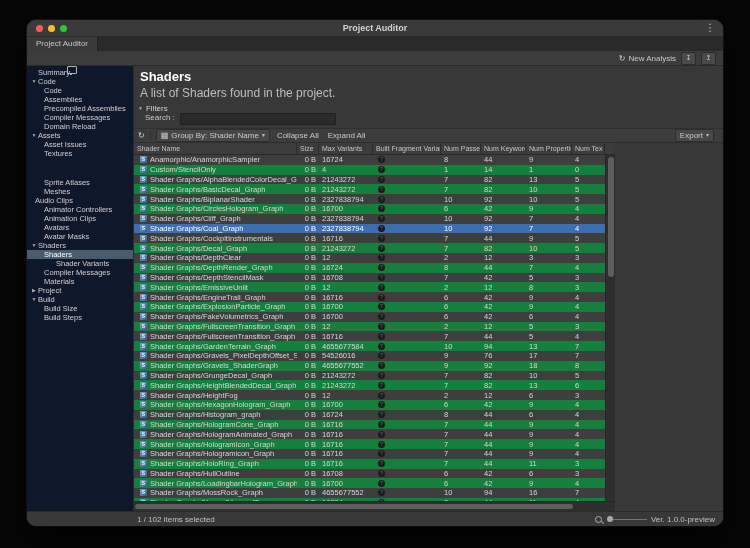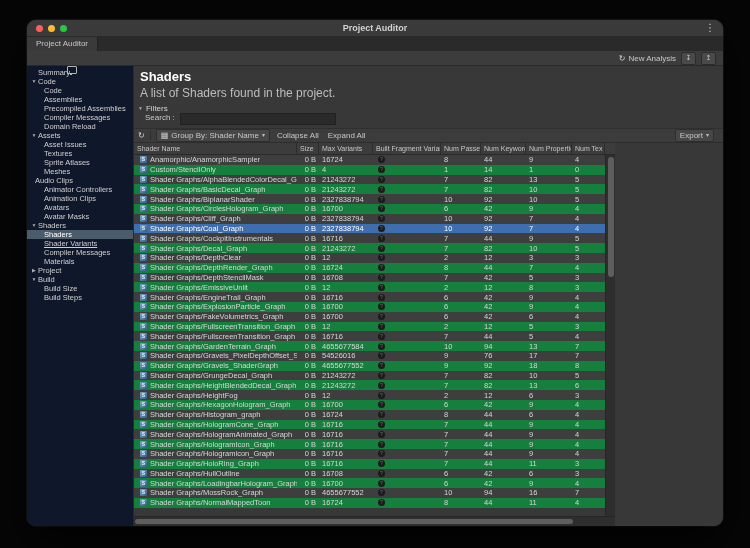--- a/index.html
+++ b/index.html
@@ -175,21 +175,21 @@
           <span>Assets</span>
         </div>
         <div class="side-item" style="padding-left: 9px;">
           <span class="tri"></span>
           <span>Asset Issues</span>
         </div>
         <div class="side-item" style="padding-left: 9px;">
           <span class="tri"></span>
           <span>Textures</span>
         </div>
-        <div class="side-item" style="padding-left: 9px;">
+        <div class="side-item" style="padding-left: 9px; margin-top: 20px;">
           <span class="tri"></span>
           <span>Sprite Atlases</span>
         </div>
         <div class="side-item" style="padding-left: 9px;">
           <span class="tri"></span>
           <span>Meshes</span>
         </div>
         <div class="side-item" style="">
           <span class="tri"></span>
           <span>Audio Clips</span>
@@ -211,21 +211,21 @@
           <span>Avatar Masks</span>
         </div>
         <div class="side-item" style="padding-left: 3px;">
           <span class="tri">▼</span>
           <span>Shaders</span>
         </div>
         <div class="side-item sel" style="padding-left: 9px;">
           <span class="tri"></span>
           <span>Shaders</span>
         </div>
-        <div class="side-item" style="padding-left: 9px; text-decoration: underline;">
+        <div class="side-item" style="padding-left: 21px;">
           <span class="tri"></span>
           <span>Shader Variants</span>
         </div>
         <div class="side-item" style="padding-left: 9px;">
           <span class="tri"></span>
           <span>Compiler Messages</span>
         </div>
         <div class="side-item" style="padding-left: 9px;">
           <span class="tri"></span>
           <span>Materials</span>
@@ -841,14 +841,24 @@
           </div>
         </div>
       </div>
 
       <div class="hscroll">
         <div class="hthumb"></div>
       </div>
     </div>
   </div>
 
+  <div class="statusbar">
+    <span>1 / 102 items selected</span>
+    <div class="sb-right">
+      <span class="mag"></span>
+      <div class="slider">
+        <span class="knob"></span>
+      </div>
+      <span>Ver. 1.0.0-preview</span>
+    </div>
+  </div>
 
 </div>
 
 </body></html>

